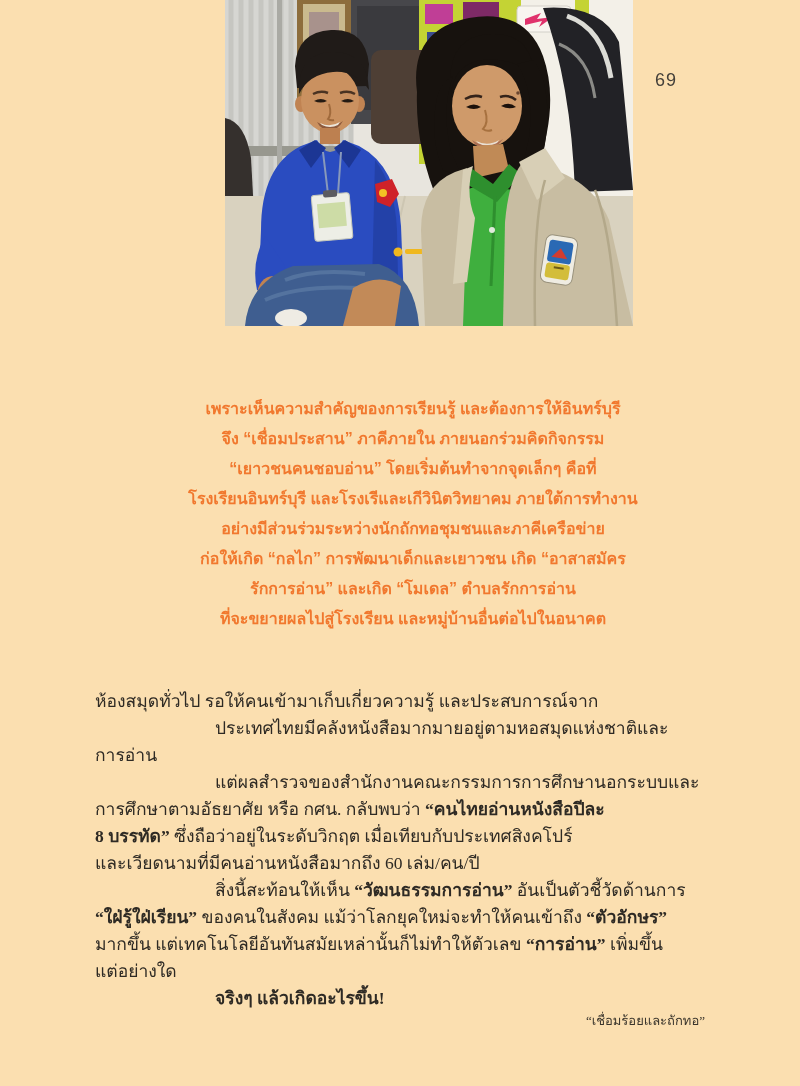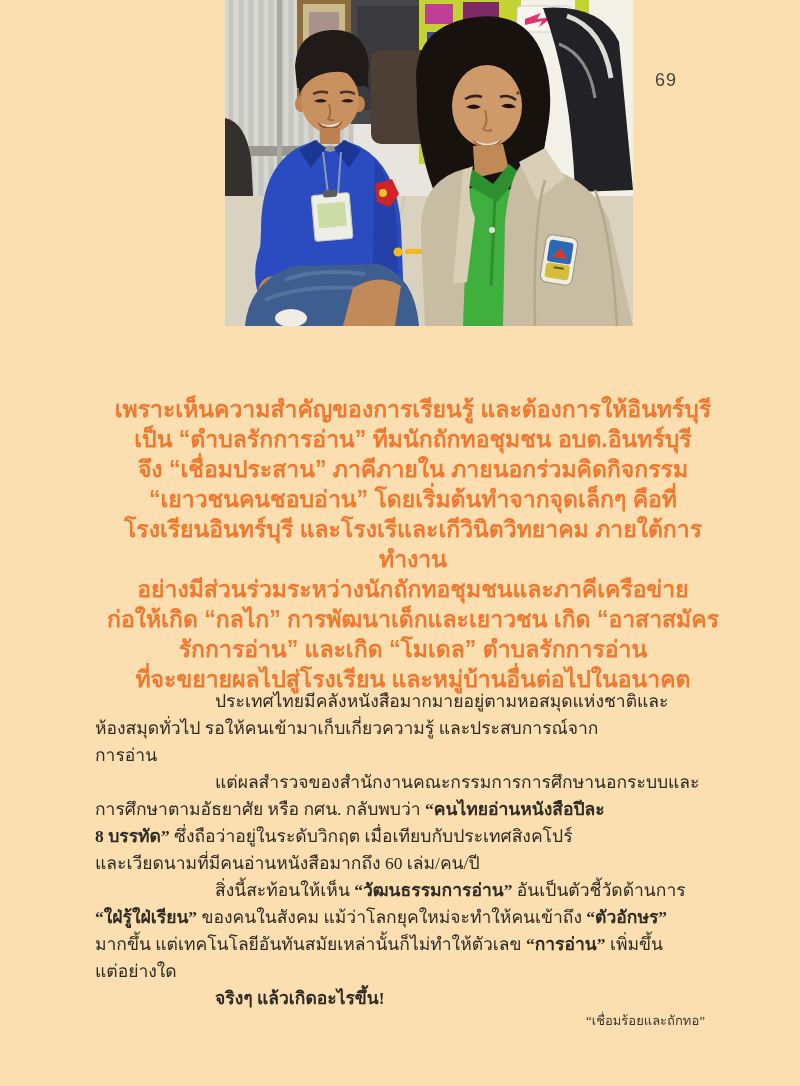--- a/index.html
+++ b/index.html
@@ -16,21 +16,21 @@
   }
   .photo svg{display:block;width:100%;height:100%;}
   .pagenum{
     position:absolute;left:655px;top:70px;
     font-size:18px;color:#44403a;letter-spacing:1px;
   }
   .headline{
     position:absolute;left:100px;top:394px;width:626px;
     text-align:center;
     color:#f1782e;
-    font-size:23px;line-height:30px;font-weight:700;
+    font-size:16px;line-height:30px;font-weight:700;
   }
   .bodytext{
     position:absolute;left:95px;top:688px;width:618px;
     font-family:"Liberation Serif", serif;
     font-size:17.5px;line-height:27px;color:#2e2a24;
   }
   .line{white-space:nowrap;}
   .indent{padding-left:120px;}
   .b{font-weight:bold;margin-top:36px;}
   .em{font-weight:bold;}
@@ -158,34 +158,33 @@
       <rect x="322" y="264" width="24" height="15" rx="3" fill="#d3bd3a"></rect>
       <path d="M330,268 h10" stroke="#6a5a18" stroke-width="2"></path>
     </g>
   </svg>
 </div>
 
 <div class="pagenum">69</div>
 
 <div class="headline">
   <div class="hl">เพราะเห็นความสำคัญของการเรียนรู้ และต้องการให้อินทร์บุรี</div>
-  <div class="hl">เป็น “ตำบลรักการอ่าน”  ทีมนักถักทอชุมชน อบต.อินทร์บุรี</div>
   <div class="hl">จึง “เชื่อมประสาน” ภาคีภายใน ภายนอกร่วมคิดกิจกรรม</div>
   <div class="hl">“เยาวชนคนชอบอ่าน” โดยเริ่มต้นทำจากจุดเล็กๆ คือที่</div>
   <div class="hl">โรงเรียนอินทร์บุรี และโรงเรีและเกีวินิตวิทยาคม ภายใต้การทำงาน</div>
   <div class="hl">อย่างมีส่วนร่วมระหว่างนักถักทอชุมชนและภาคีเครือข่าย</div>
   <div class="hl">ก่อให้เกิด “กลไก” การพัฒนาเด็กและเยาวชน เกิด “อาสาสมัคร</div>
   <div class="hl">รักการอ่าน” และเกิด “โมเดล” ตำบลรักการอ่าน</div>
   <div class="hl">ที่จะขยายผลไปสู่โรงเรียน และหมู่บ้านอื่นต่อไปในอนาคต</div>
 </div>
 
 <div class="bodytext">
 
+  <div class="line"><span>ห้องสมุดทั่วไป รอให้คนเข้ามาเก็บเกี่ยวความรู้ และประสบการณ์จาก</span></div>
   <div class="line indent"><span>ประเทศไทยมีคลังหนังสือมากมายอยู่ตามหอสมุดแห่งชาติและ</span></div>
-  <div class="line"><span>ห้องสมุดทั่วไป รอให้คนเข้ามาเก็บเกี่ยวความรู้ และประสบการณ์จาก</span></div>
   <div class="line"><span>การอ่าน</span></div>
 
   <div class="line indent"><span>แต่ผลสำรวจของสำนักงานคณะกรรมการการศึกษานอกระบบและ</span></div>
   <div class="line"><span>การศึกษาตามอัธยาศัย หรือ กศน. กลับพบว่า </span><span class="b">“คนไทยอ่านหนังสือปีละ</span></div>
   <div class="line"><span class="b">8 บรรทัด” </span><span>ซึ่งถือว่าอยู่ในระดับวิกฤต เมื่อเทียบกับประเทศสิงคโปร์</span></div>
   <div class="line"><span>และเวียดนามที่มีคนอ่านหนังสือมากถึง 60 เล่ม/คน/ปี</span></div>
 
   <div class="line indent"><span>สิ่งนี้สะท้อนให้เห็น </span><span class="b">“วัฒนธรรมการอ่าน”</span><span> อันเป็นตัวชี้วัดด้านการ</span></div>
   <div class="line"><span class="b">“ใฝ่รู้ใฝ่เรียน”</span><span> ของคนในสังคม แม้ว่าโลกยุคใหม่จะทำให้คนเข้าถึง </span><span class="b">“ตัวอักษร”</span></div>
   <div class="line"><span>มากขึ้น แต่เทคโนโลยีอันทันสมัยเหล่านั้นก็ไม่ทำให้ตัวเลข </span><span class="b">“การอ่าน”</span><span> เพิ่มขึ้น</span></div>

